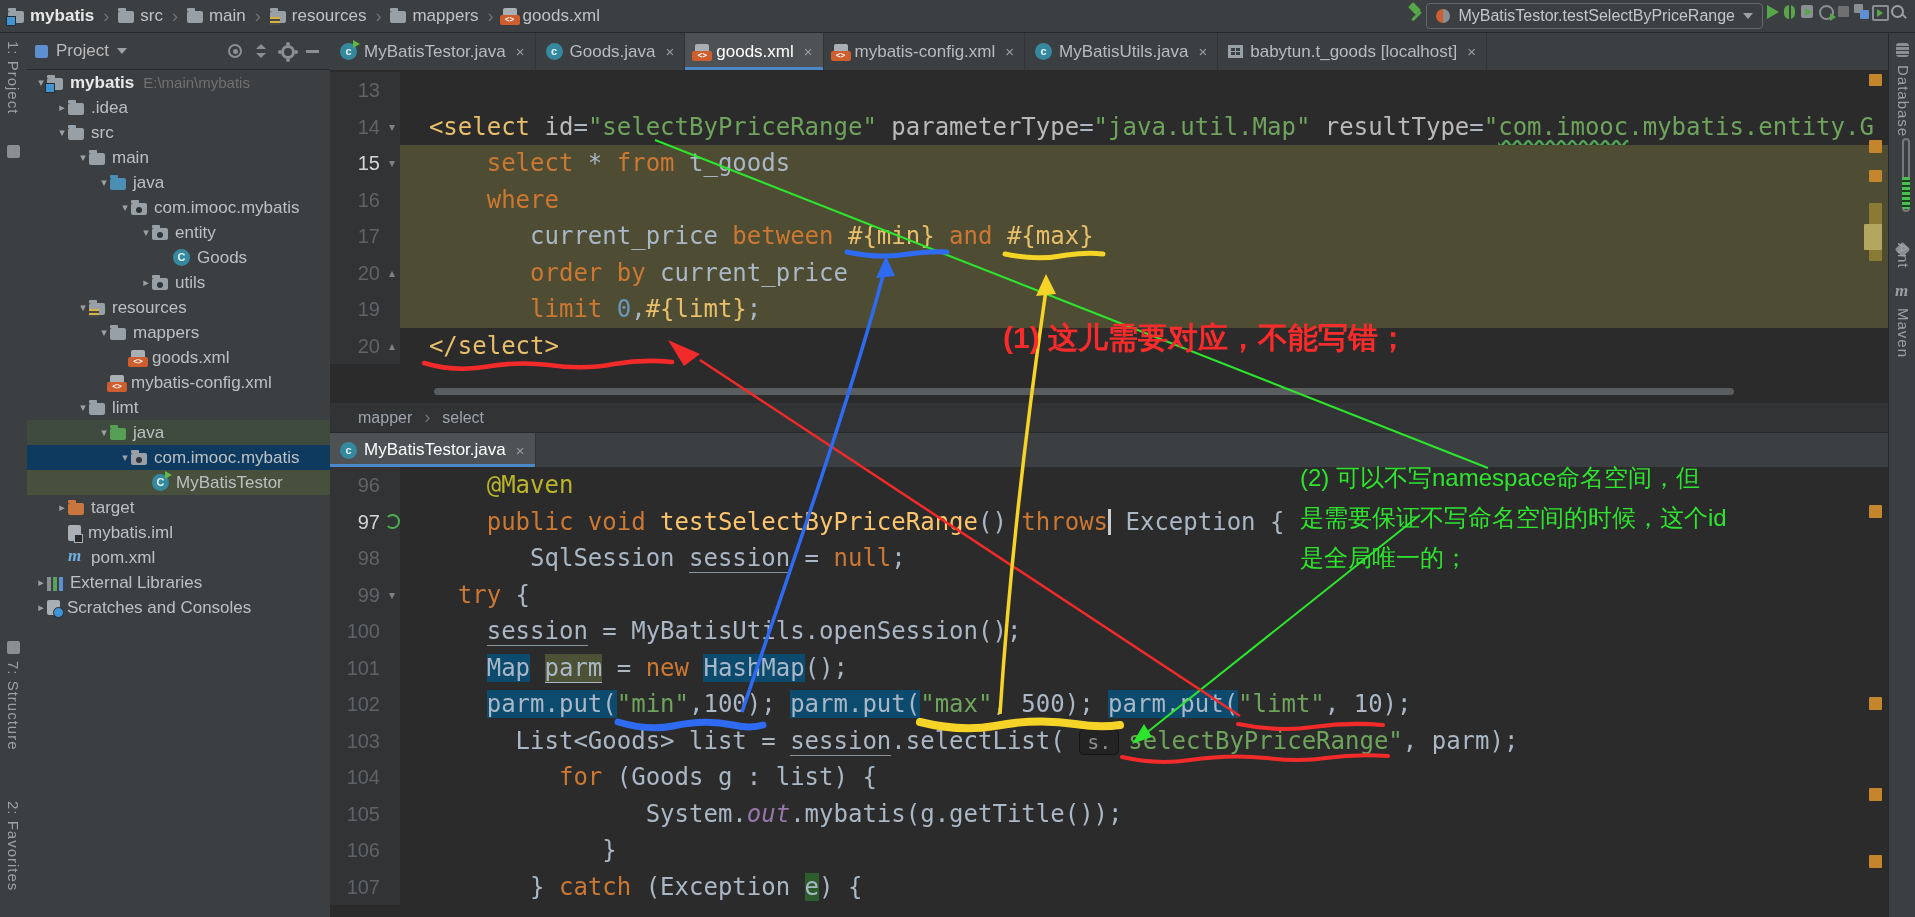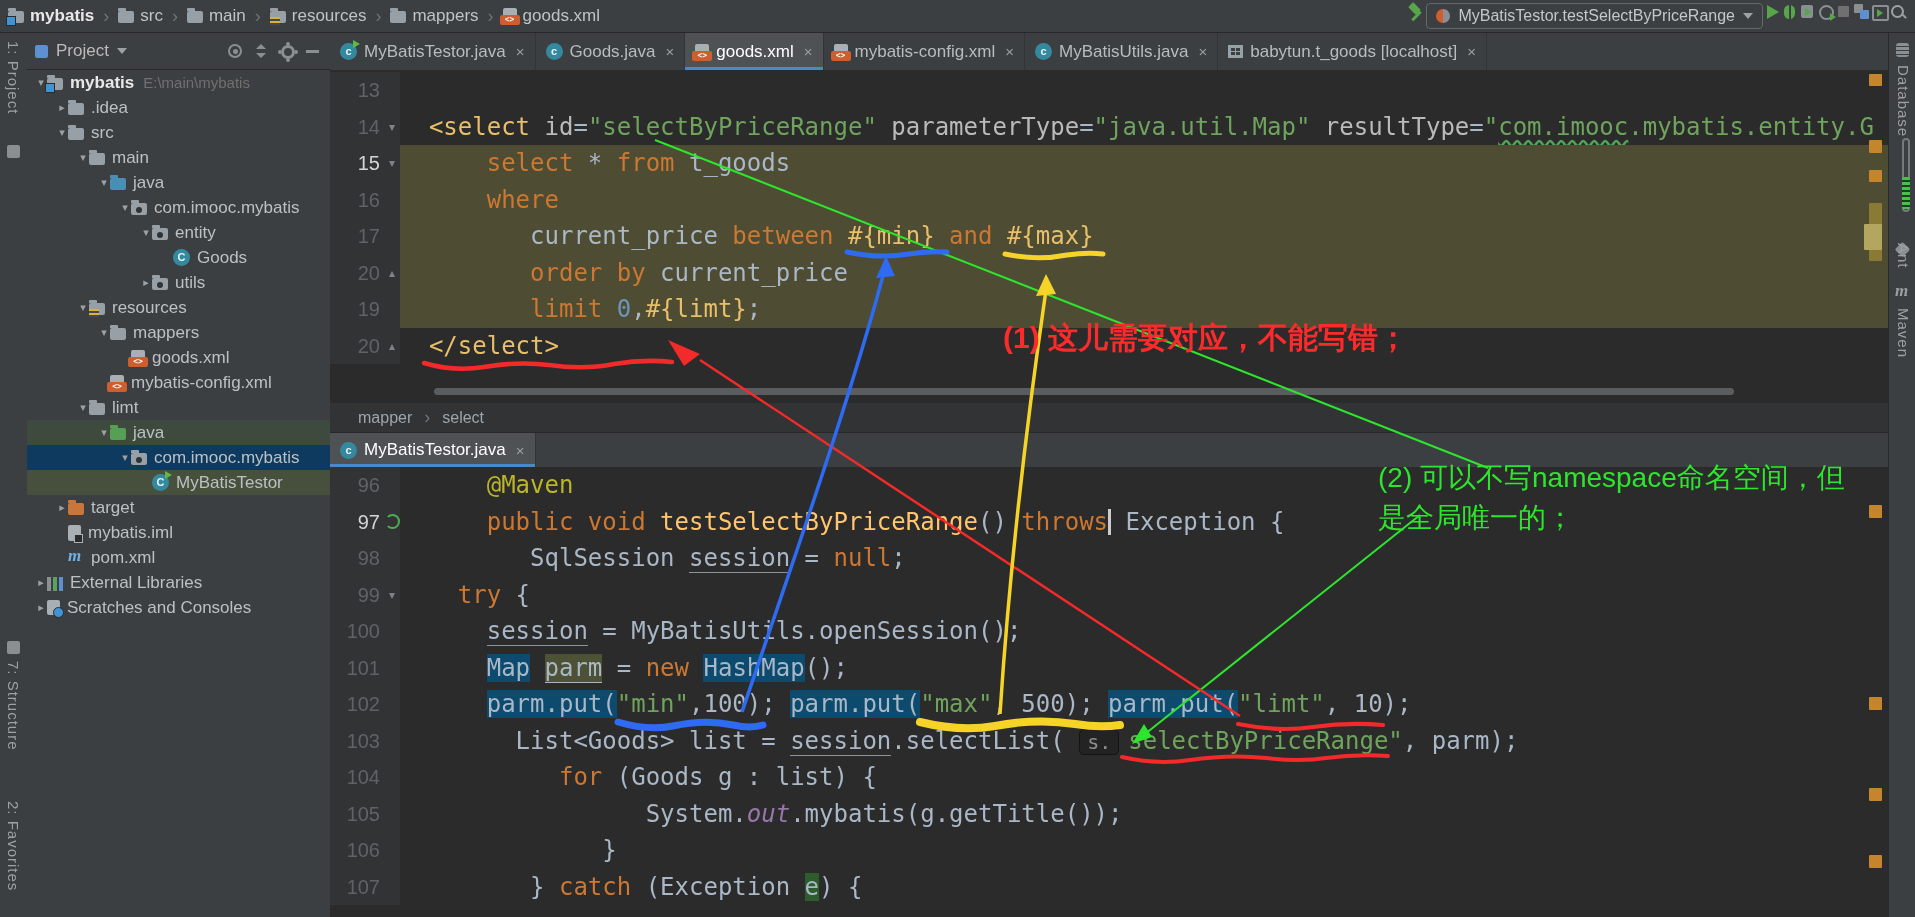--- a/index.html
+++ b/index.html
@@ -124,21 +124,21 @@
   .minic::before{content:"";position:absolute;left:2px;top:8px;width:13px;height:3px;background:#8a8f94}
   .dbic{width:13px;height:14px;background:repeating-linear-gradient(#8a8f94 0 3px,#3c3f41 3px 4px);border-radius:3px}
   .antic{width:11px;height:11px;background:#8a8f94;border-radius:2px;transform:rotate(45deg)}
   .mvn2ic{color:#9b9fa2;font:bold italic 17px "Liberation Serif",serif}
   .pill{width:8px;height:74px;border:2px solid #767a7c;border-radius:5px;box-sizing:border-box}
   .vbars{width:8px;height:32px;background:repeating-linear-gradient(#49c04d 0 3px,#1c3f1d 3px 5px);border-radius:2px}
   
   #ann{position:absolute;inset:0;pointer-events:none;z-index:40}
   .note{position:absolute;z-index:41;pointer-events:none;white-space:nowrap}
   #note1{left:1003px;top:318px;font-size:30px;font-weight:bold;color:#fb2b2b}
-  #note2{left:1378px;top:458px;font-size:28px;color:#2ee52e;line-height:40px}
+  #note2{left:1300px;top:458px;font-size:24px;color:#2ee52e;line-height:40px}
 </style>
 </head>
 <body>
 
 <div id="root">
 
   <div id="topbar" class="abs">
     <div id="crumbs">
         <span class="crumb first">
           <span class="ic f f-project"></span>
@@ -431,15 +431,16 @@
     <polygon points="886,256 876,278 895,276" fill="#2e6bf2"></polygon>
 
     <path d="M1005 254 q32 7 62 1 q20 -3 36 -1" stroke="#f5d327" stroke-width="5" fill="none" stroke-linecap="round"></path>
     <path d="M920 722 q40 10 75 4 q42 -8 80 -2 q25 4 45 1" stroke="#f5d327" stroke-width="8" fill="none" stroke-linecap="round"></path>
     <path d="M1000 714 C1010 560 1030 400 1046 290" stroke="#f5d327" stroke-width="3.5" fill="none"></path>
     <polygon points="1046,274 1036,296 1056,294" fill="#f5d327"></polygon>
   </svg>
   <div id="note1" class="note">(1) 这儿需要对应，不能写错；</div>
   <div id="note2" class="note">
     <div>(2) 可以不写namespace命名空间，但</div>
+    <div>是需要保证不写命名空间的时候，这个id</div>
     <div>是全局唯一的；</div>
   </div>
 </div>
 
 </body></html>

